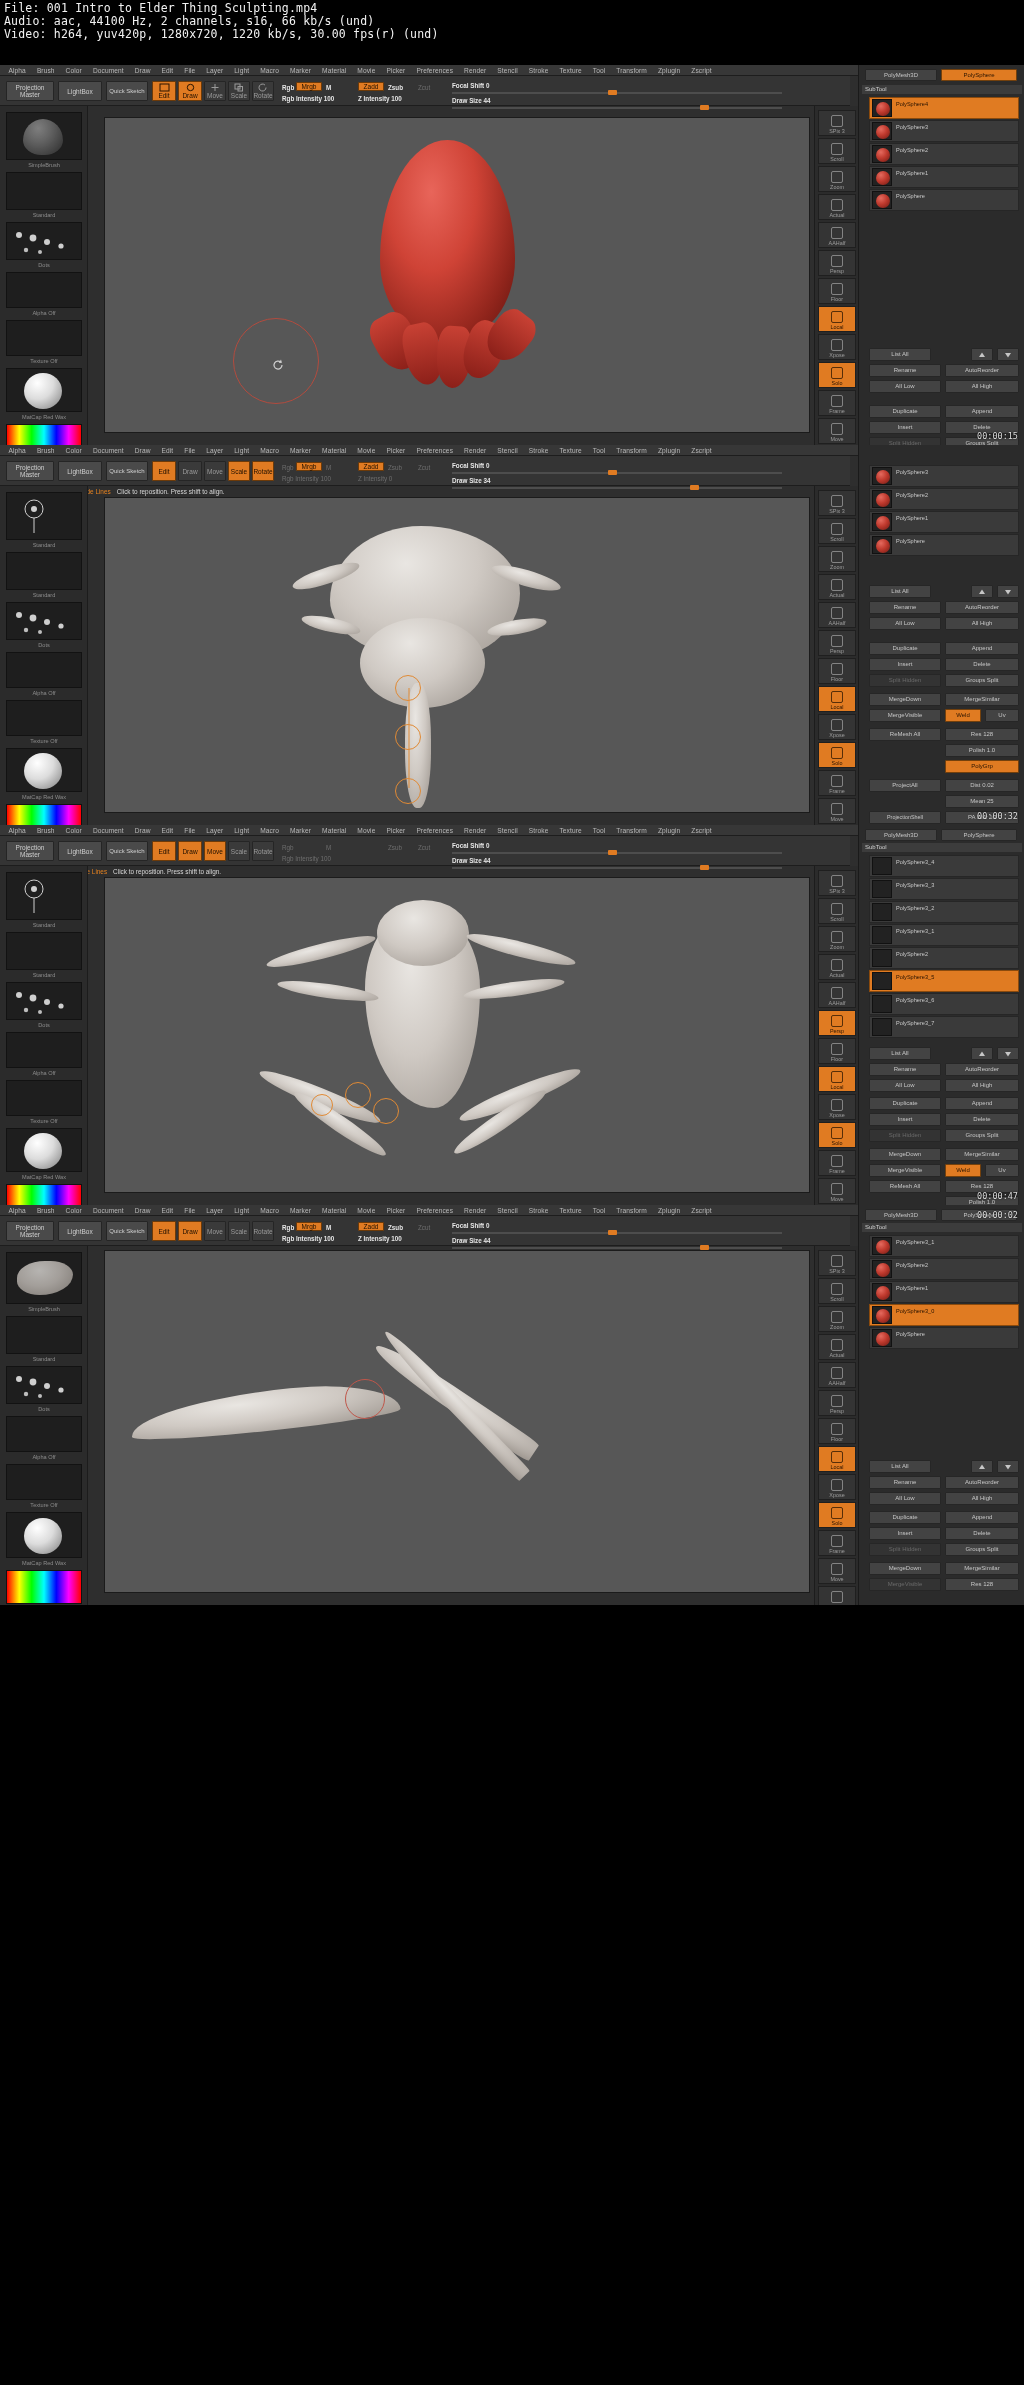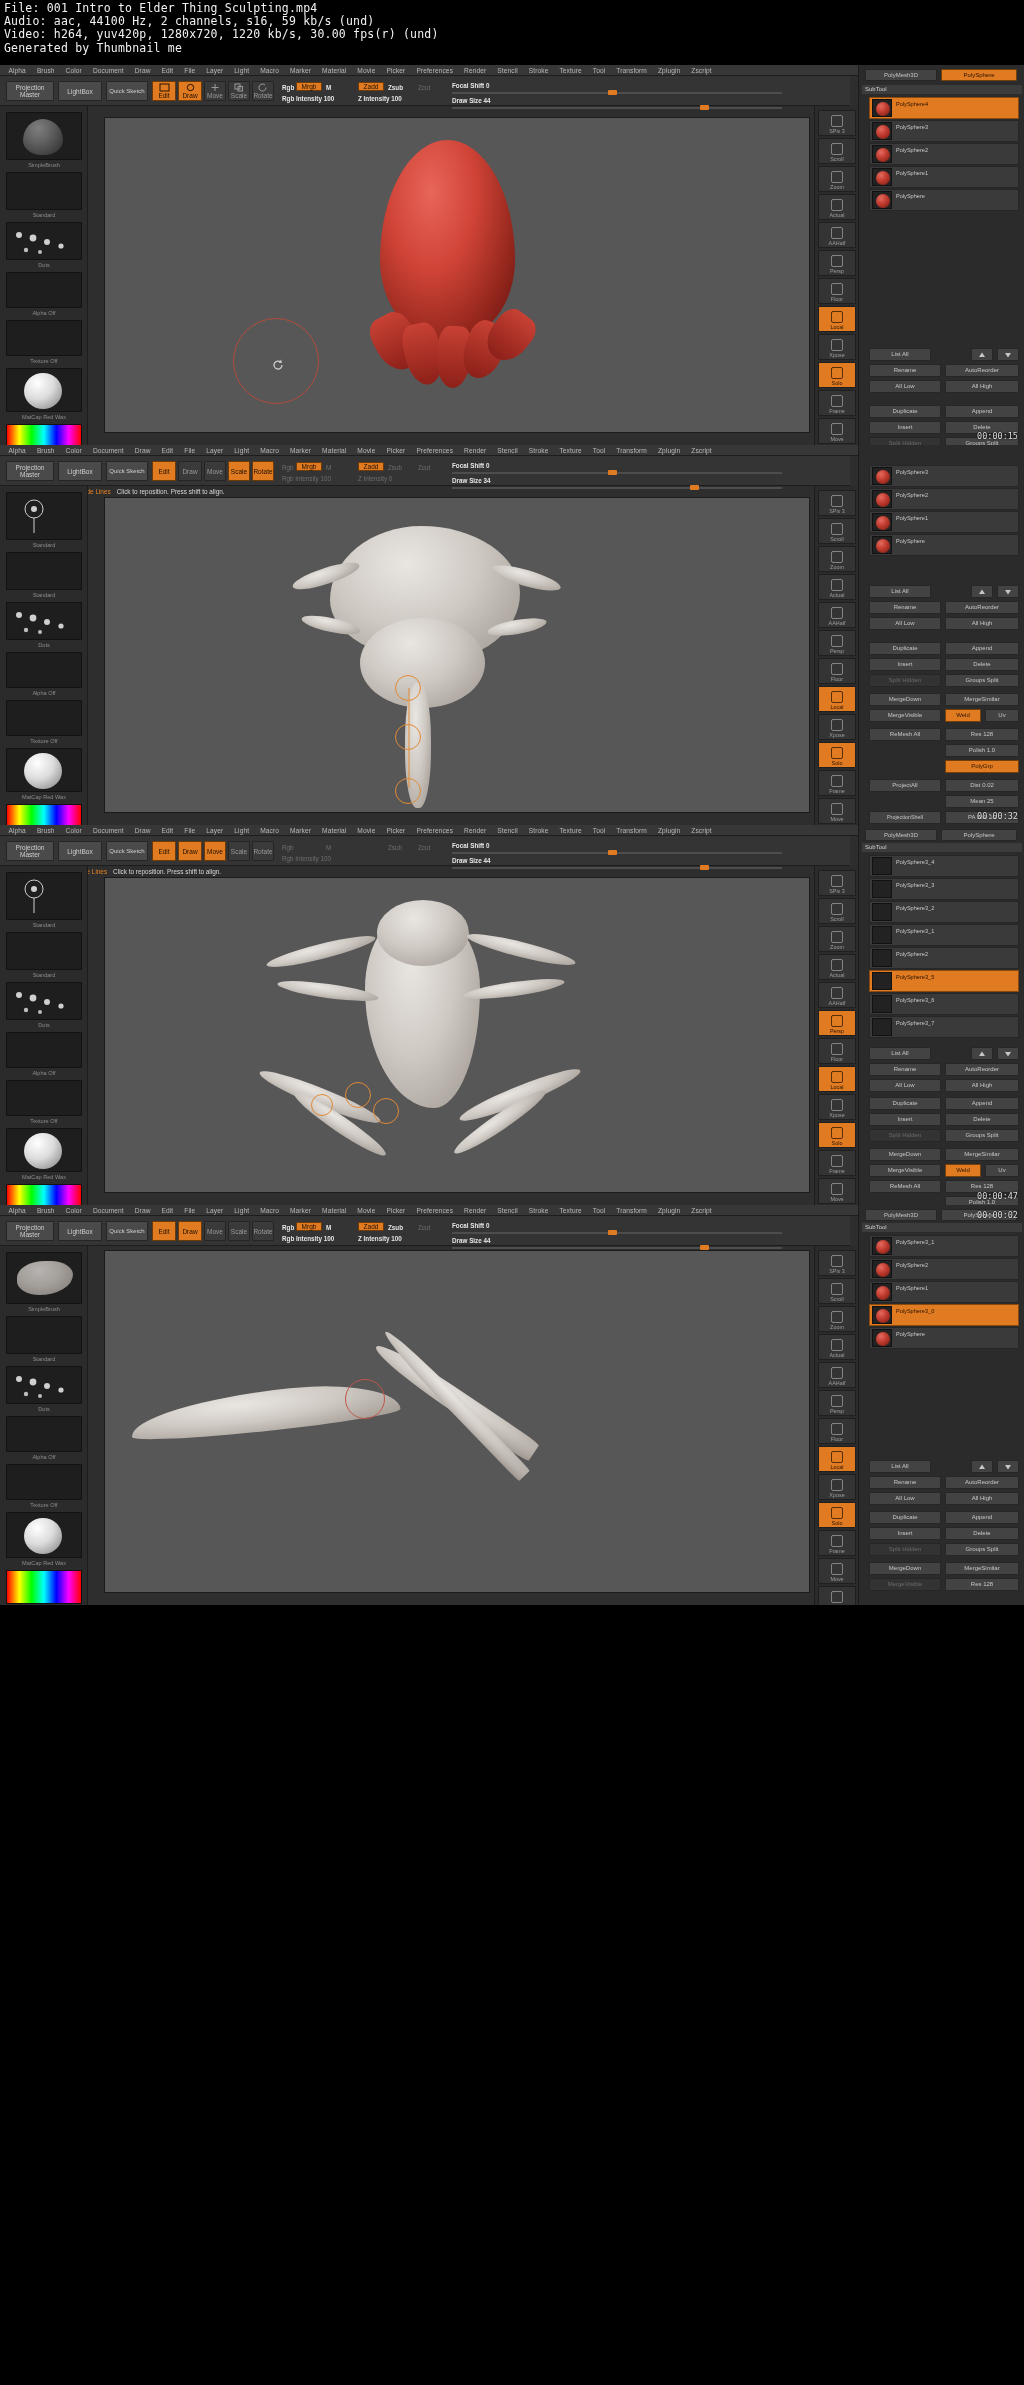--- a/index.html
+++ b/index.html
@@ -111,23 +111,22 @@
   .ring { position:absolute; border:1px solid #b24b3e; border-radius:50%; }
   .ring-o { position:absolute; border:1px solid #e08a35; border-radius:50%; }
 </style>
 </head>
 <body>
 
 <div id="root">
 
   <div class="info">
     <div>File: 001 Intro to Elder Thing Sculpting.mp4</div>
-    <div>Audio: aac, 44100 Hz, 2 channels, s16, 59 kb/s (und)</div>
+    <div>Audio: aac, 44100 Hz, 2 channels, s16, 66 kb/s (und)</div>
     <div>Video: h264, yuv420p, 1280x720, 1220 kb/s, 30.00 fps(r) (und)</div>
-    <div>Generated by Thumbnail me</div>
   </div>
 
   <div class="shot s1">
     <div class="zb">
 
       <div class="zb-menu">
         <span>Alpha</span>
         <span>Brush</span>
         <span>Color</span>
         <span>Document</span>

